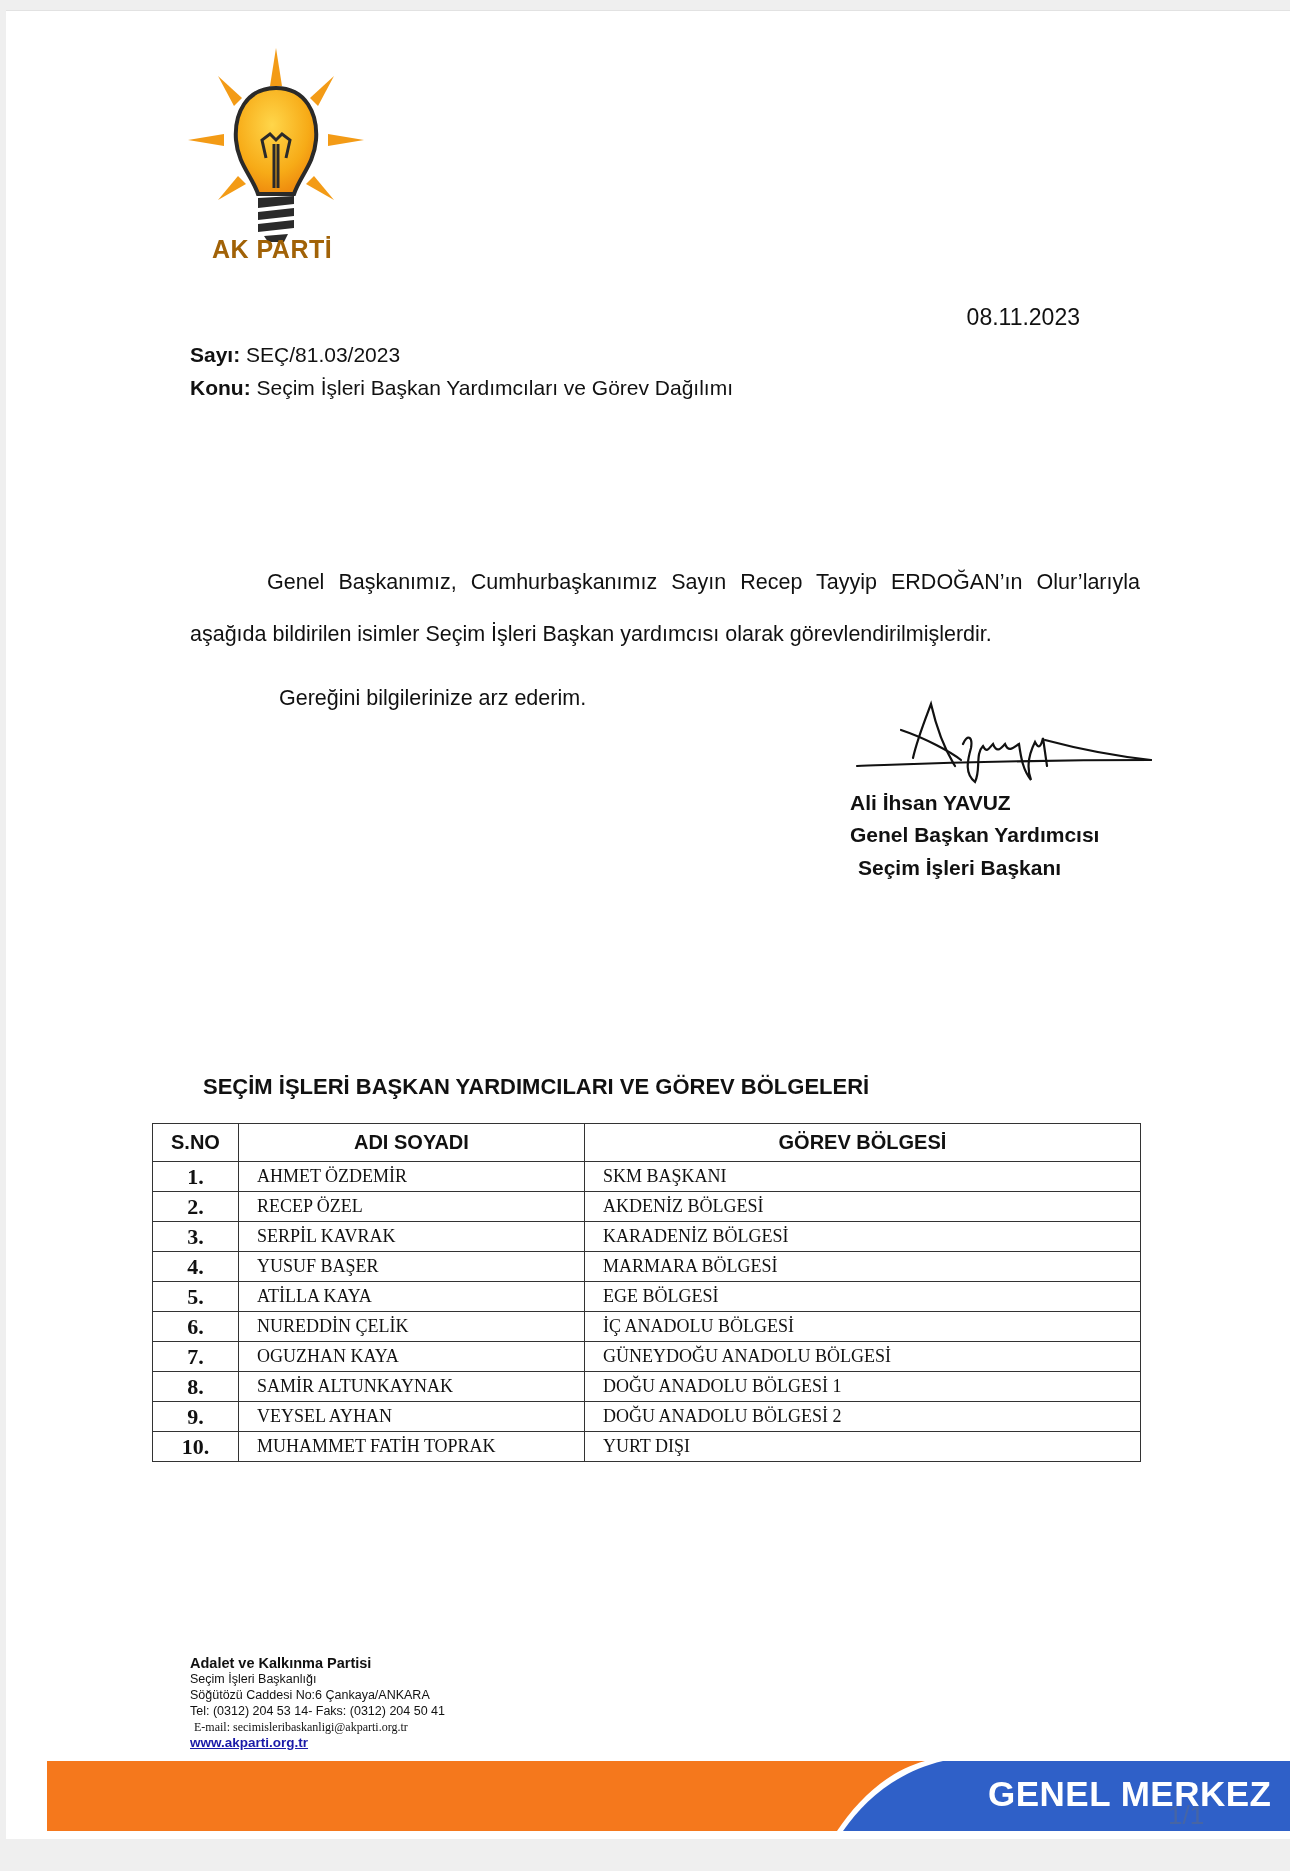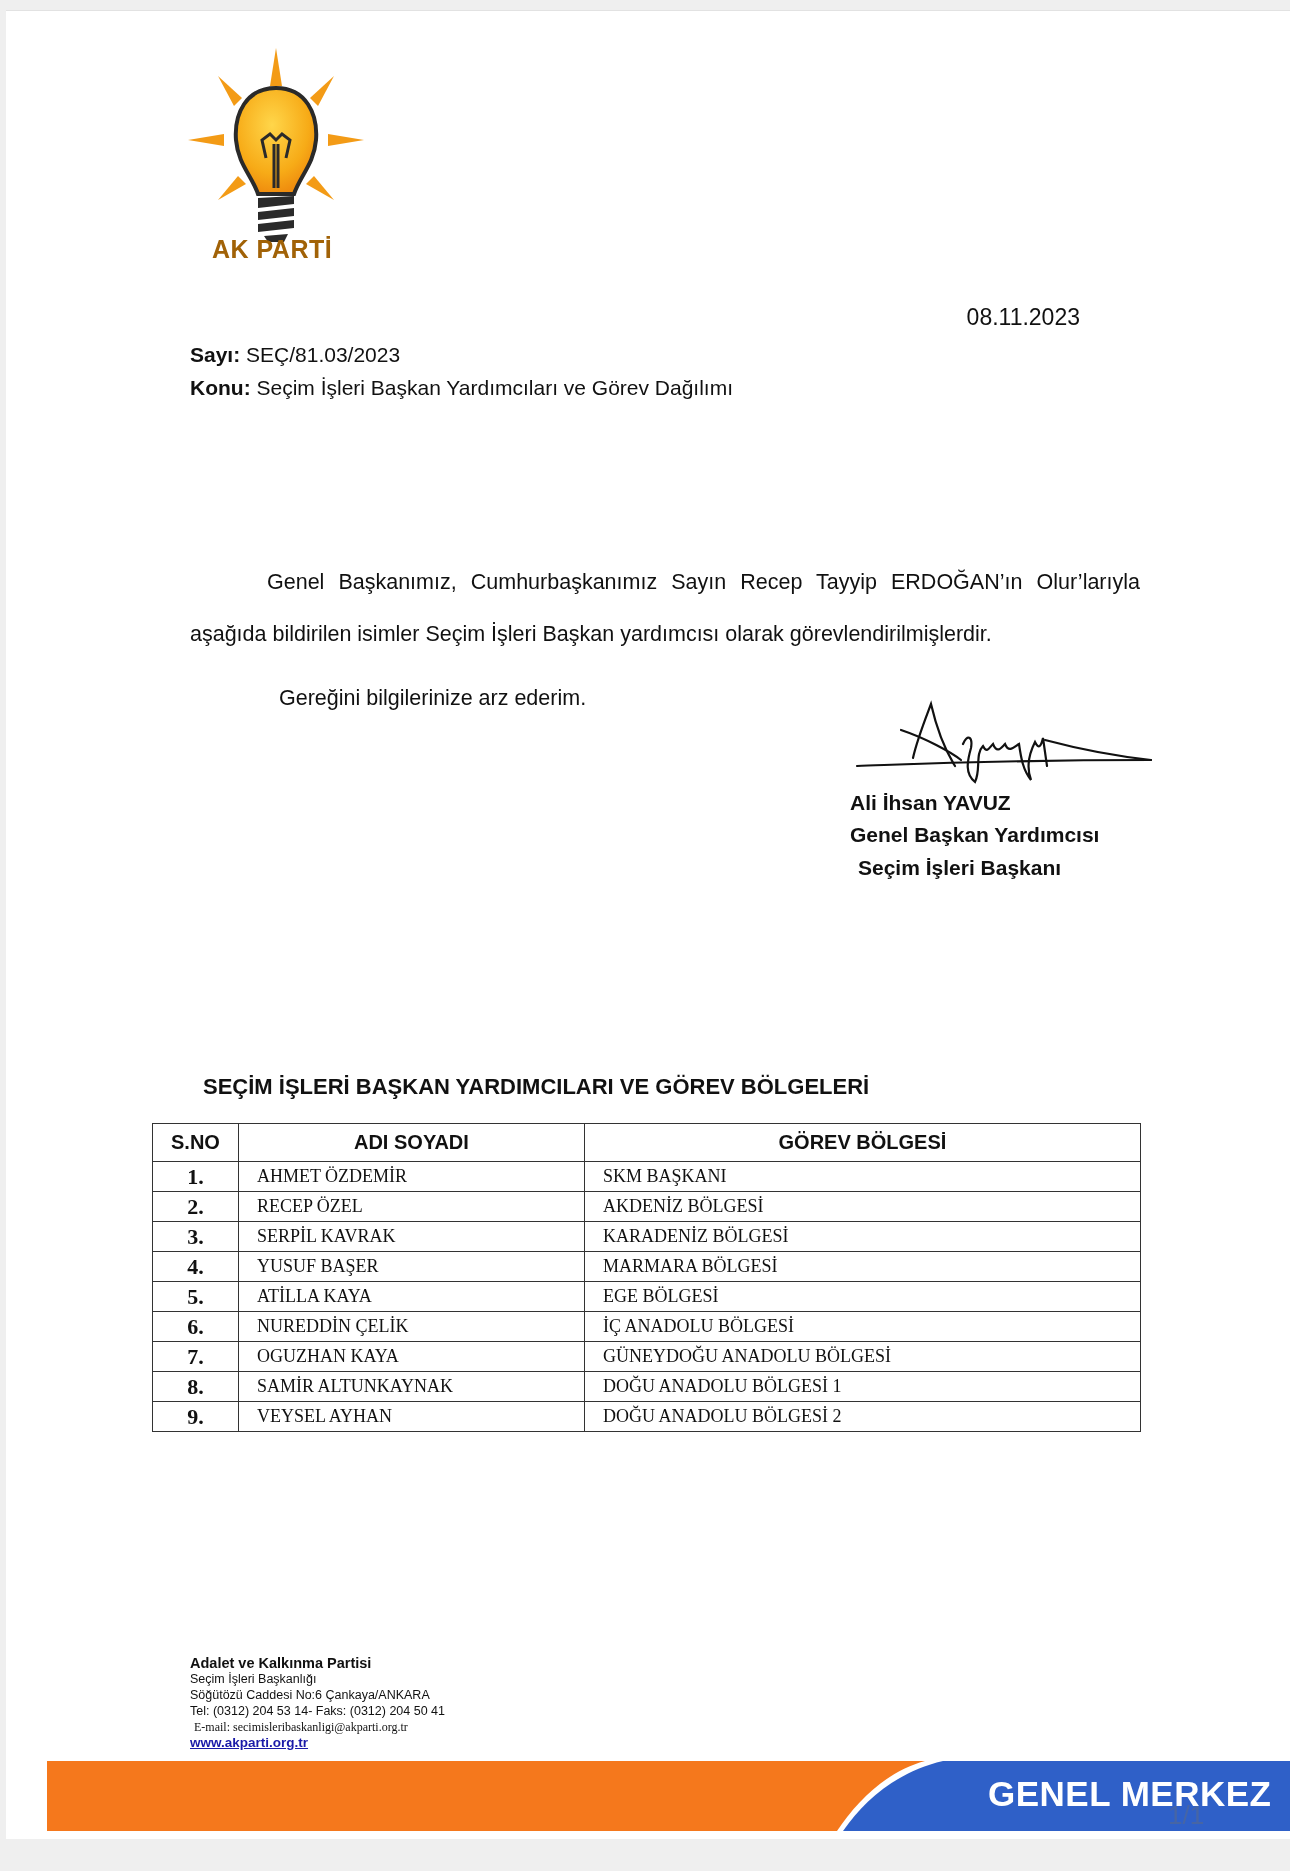--- a/index.html
+++ b/index.html
@@ -147,20 +147,25 @@
       <tr>
         <td class="no">8.</td>
         <td>SAMİR ALTUNKAYNAK</td>
         <td>DOĞU ANADOLU BÖLGESİ 1</td>
       </tr>
       <tr>
         <td class="no">9.</td>
         <td>VEYSEL AYHAN</td>
         <td>DOĞU ANADOLU BÖLGESİ 2</td>
       </tr>
+      <tr>
+        <td class="no">10.</td>
+        <td>MUHAMMET FATİH TOPRAK</td>
+        <td>YURT DIŞI</td>
+      </tr>
     </tbody>
 </table>
 
 <div class="addr">
   <div class="org">Adalet ve Kalkınma Partisi</div>
   <div>Seçim İşleri Başkanlığı</div>
   <div>Söğütözü Caddesi No:6 Çankaya/ANKARA</div>
   <div>Tel: (0312) 204 53 14- Faks: (0312) 204 50 41</div>
   <div class="mail">E-mail: secimisleribaskanligi@akparti.org.tr</div>
   <div class="web">www.akparti.org.tr</div>

